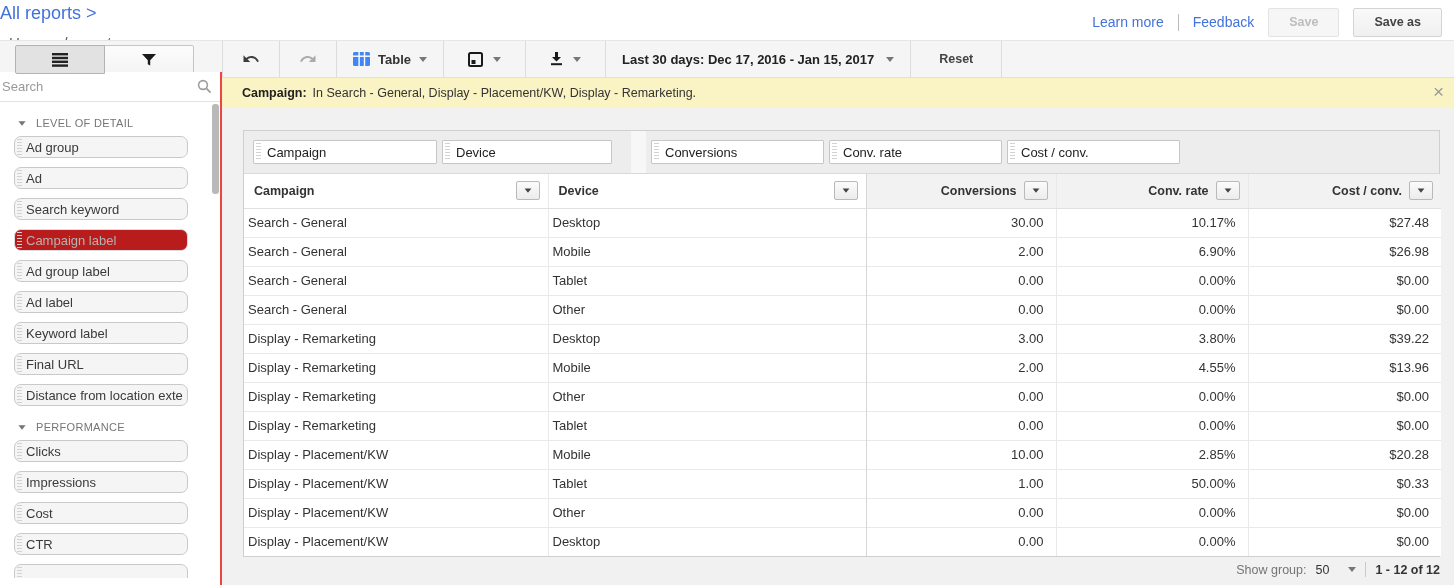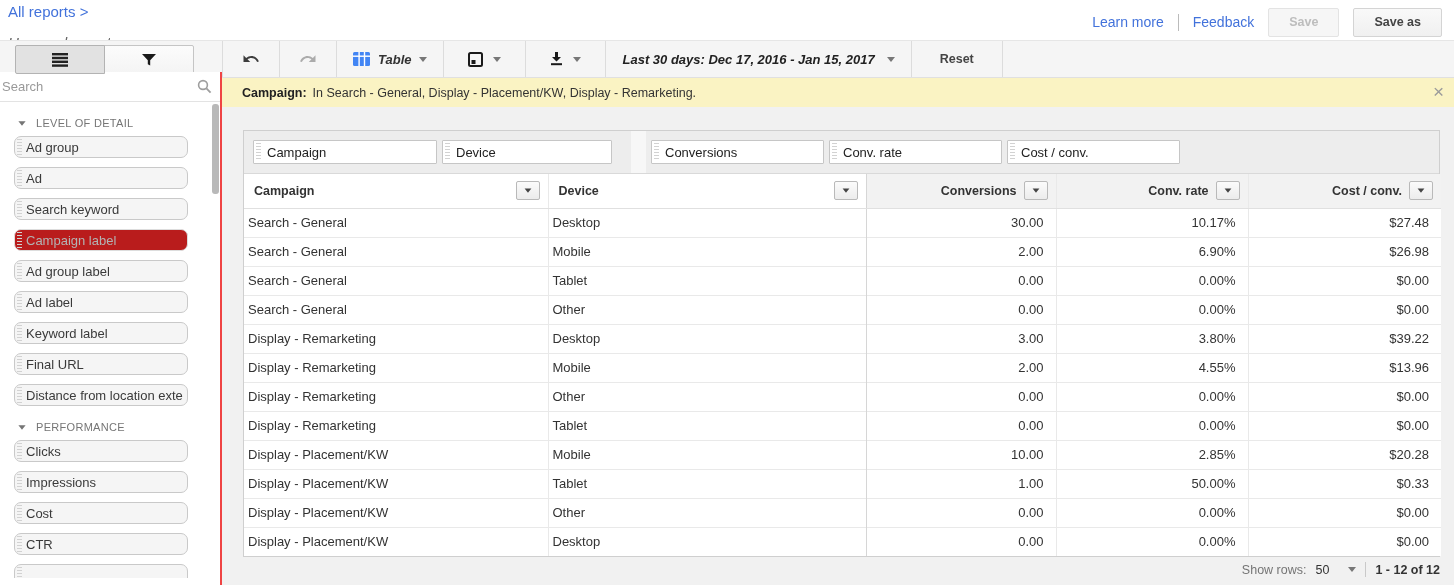--- a/index.html
+++ b/index.html
@@ -4,41 +4,41 @@
 <style>
   * { box-sizing: border-box; margin: 0; padding: 0; }
   html,body { width:1454px; height:585px; }
   body {
     font-family: "Liberation Sans", sans-serif;
     background:#fff; color:#333; overflow:hidden; position:relative;
     font-size:13px;
   }
   
   .top { position:absolute; left:0; top:0; width:100%; height:40px; background:#fff; }
-  .breadcrumb { position:absolute; left:8px; top:3px; font-size:15px; color:#4272db; cursor:pointer; }
+  .breadcrumb { position:absolute; left:0; top:3px; font-size:18px; color:#4272db; cursor:pointer; }
   .report-title { position:absolute; left:8px; top:34px; font-size:15px; font-style:italic; color:#666; }
   .top-right { position:absolute; right:12px; top:0; height:44px; display:flex; align-items:center; gap:14px; }
   .tlink { color:#4272db; font-size:14px; cursor:pointer; }
   .vdiv { width:1px; height:17px; background:#bbb; }
   .gbtn { font-size:12.5px; font-weight:bold; height:29px; padding:0 20px; border:1px solid #d4d4d4;
           border-radius:2px; background:linear-gradient(#f9f9f9,#f0f0f0); color:#444; cursor:pointer; }
   .gbtn.disabled { color:#bdbdbd; background:#f6f6f6; border-color:#e3e3e3; cursor:default; }
   
   .toolbar { position:absolute; left:0; top:40px; width:100%; height:38px; background:#f5f5f5;
              border-top:1px solid #e6e6e6; border-bottom:1px solid #e0e0e0; }
   .seg { position:absolute; left:15px; top:4px; display:flex; }
   .seg-btn { width:90px; height:29px; border:1px solid #c5c5c5; background:linear-gradient(#fcfcfc,#f4f4f4);
              display:flex; align-items:center; justify-content:center; cursor:pointer; }
   .seg-btn.first { border-radius:2px 0 0 2px; }
   .seg-btn.last { border-radius:0 2px 2px 0; margin-left:-1px; }
   .seg-btn.active { background:#e2e2e2; border-color:#b3b3b3; position:relative; z-index:1; }
   .tb { position:absolute; left:222px; top:0; height:36px; display:flex; align-items:stretch; }
   .tb-item { display:flex; align-items:center; border-left:1px solid #dcdcdc; cursor:pointer; }
   .tb-item:last-child { border-right:1px solid #dcdcdc; }
-  .pad18 { padding:0 18px; } .pad16 { padding:0 16px;font-style:italic; } .pad24 { padding:0 24px; } .pad28 { padding:0 28px; }
+  .pad18 { padding:0 18px; } .pad16 { padding:0 16px; } .pad24 { padding:0 24px; } .pad28 { padding:0 28px; }
   .tb-label { font-size:13px; font-weight:bold; color:#333; margin:0 8px; }
   .date-label { font-size:13px; font-weight:bold; color:#222; margin-right:12px; }
   .reset-label { font-size:12.5px; font-weight:bold; color:#444; }
   .caret { width:0; height:0; border-left:4px solid transparent; border-right:4px solid transparent;
            border-top:5px solid #777; display:inline-block; }
   
   .filter-bar { position:absolute; left:222px; top:78px; right:0; height:29px; background:#faf3c3;
                 display:flex; align-items:center; padding-left:20px; font-size:12.5px; }
   .filter-label { font-weight:bold; color:#222; margin-right:6px; }
   .filter-value { color:#333; }
@@ -411,21 +411,21 @@
             <td>Display - Placement/KW</td>
             <td>Desktop</td>
             <td class="num m-first">0.00</td>
             <td class="num">0.00%</td>
             <td class="num">$0.00</td>
           </tr>
       </tbody>
     </table>
   </div>
   <div class="table-footer">
-    <span>Show rows:</span>
+    <span>Show group:</span>
     <span class="show-rows-value">
       <span>50</span>
       <span class="caret"></span>
     </span>
     <span class="f-div"></span>
     <span class="range-text">1 - 12 of 12</span>
   </div>
 </div>
 
 </body></html>

